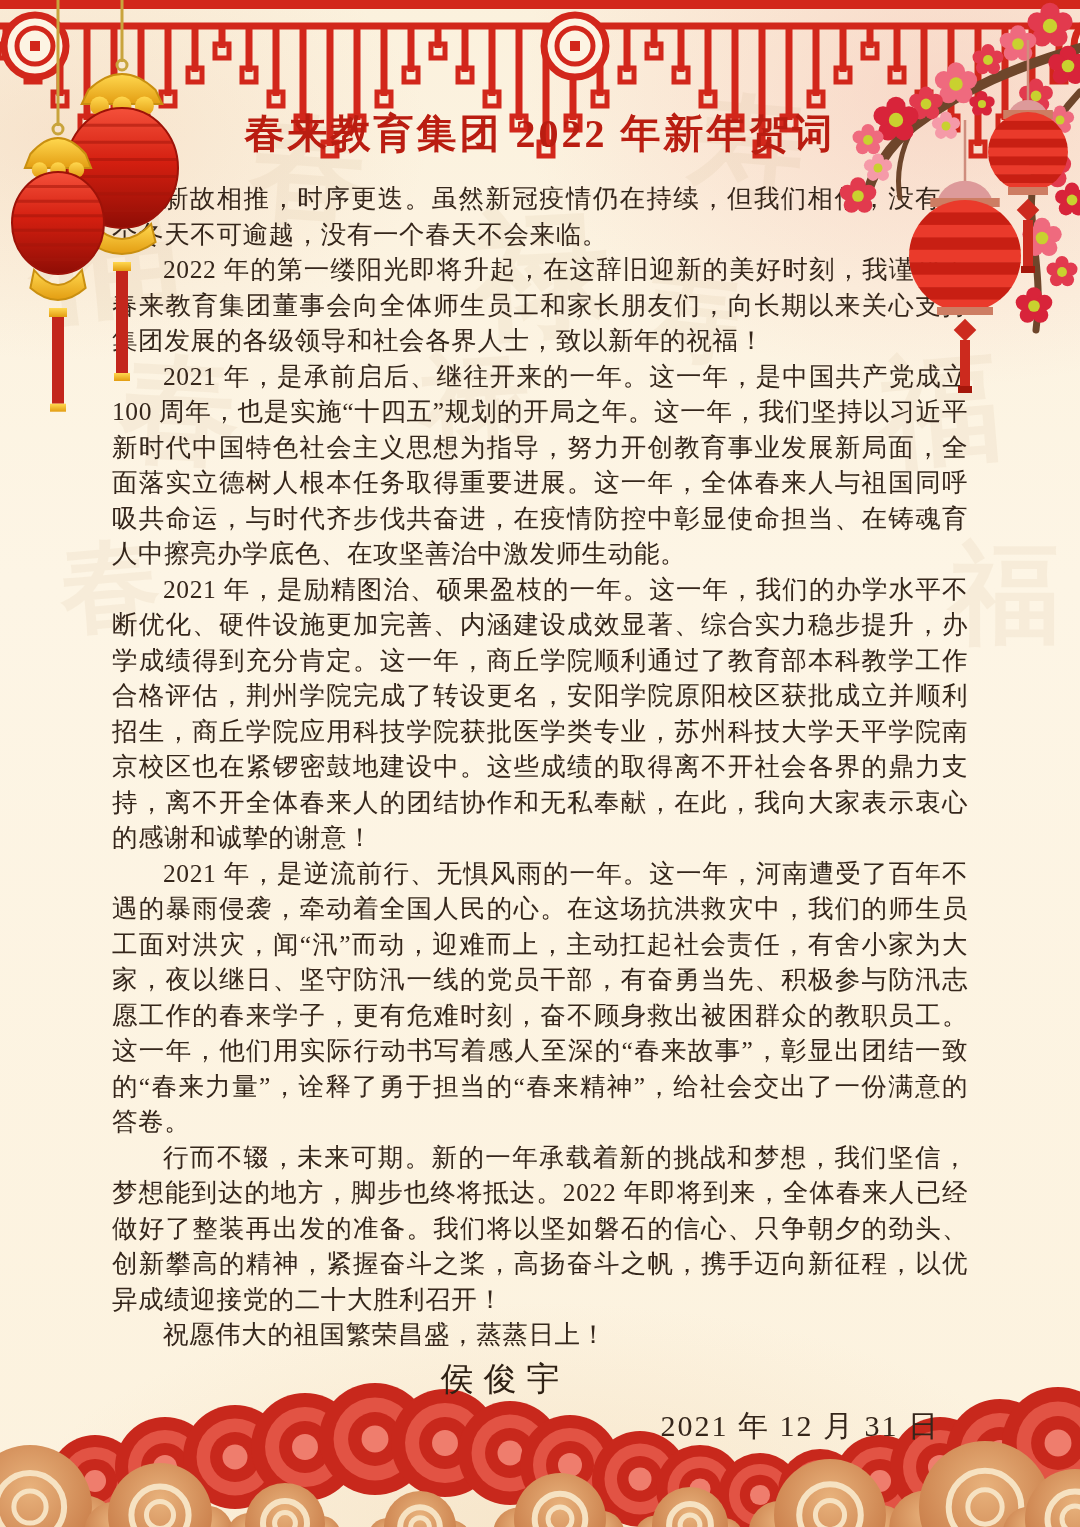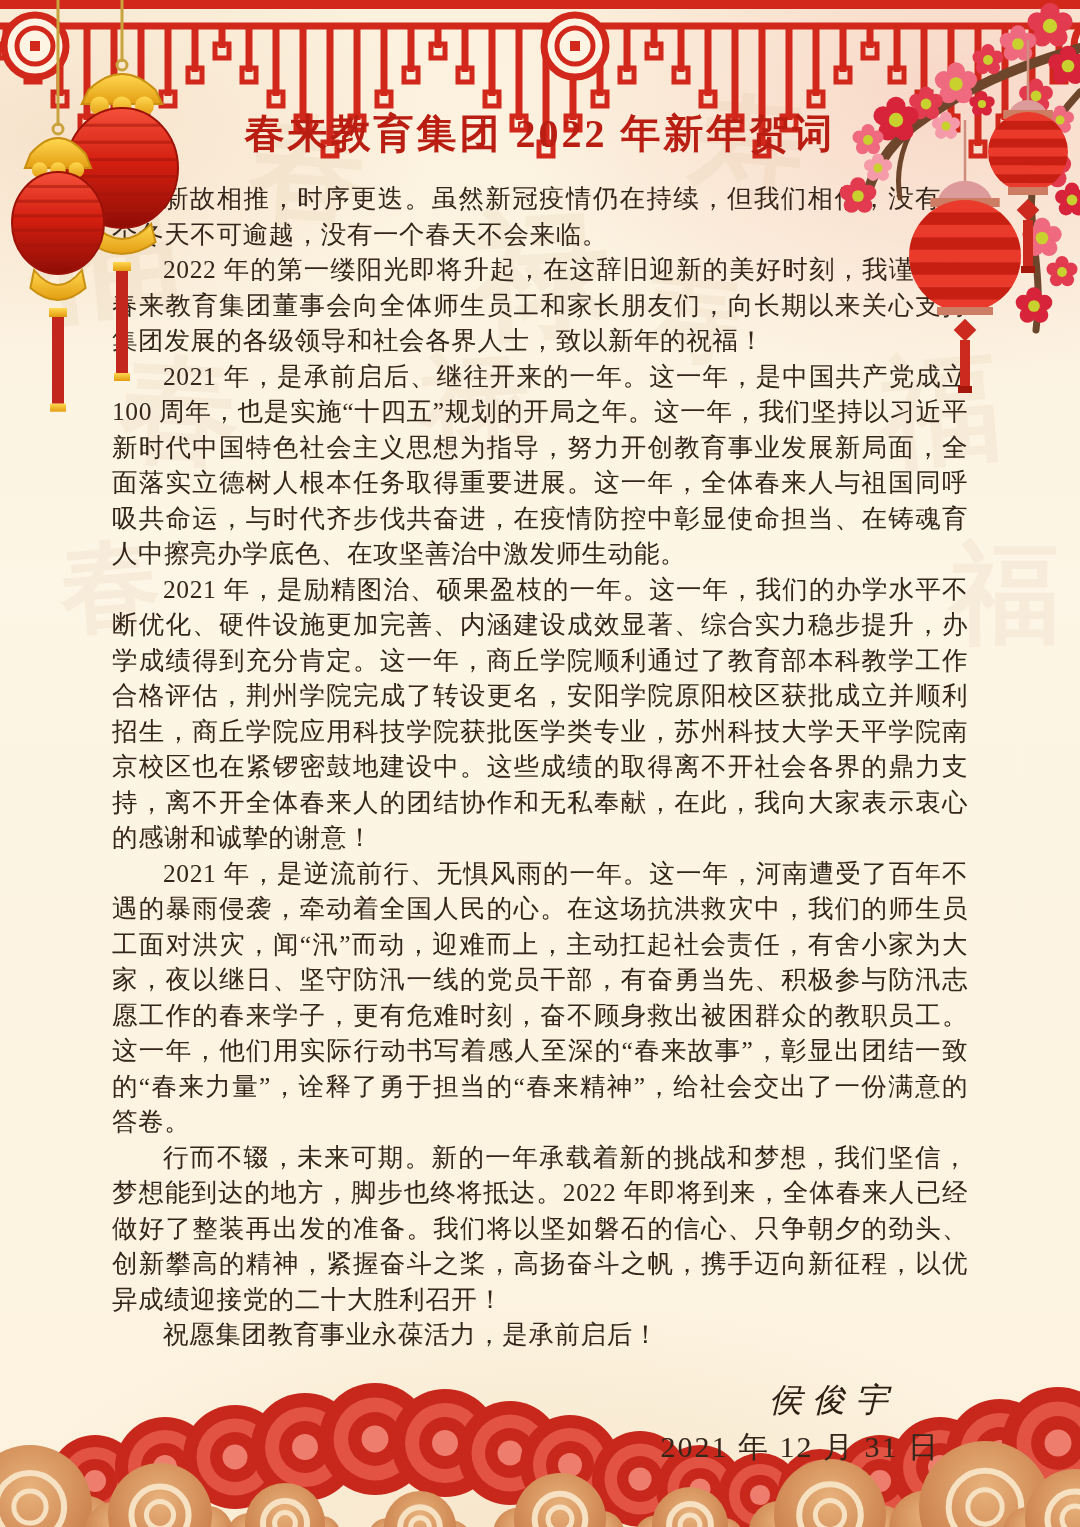--- a/index.html
+++ b/index.html
@@ -22,22 +22,22 @@
   .title{
     text-align:center;font-size:40px;font-weight:bold;color:#ba1d11;
     letter-spacing:3px;margin:10px 0 20px 0;font-family:"Liberation Serif",serif;
   }
   .body{
     font-size:25.5px;line-height:35.5px;text-align:justify;text-indent:2em;
     margin:0;letter-spacing:0.6px;color:#35261b;
   }
   .wish{text-align:left;}
   .signature{
-    text-align:right;padding-right:70px;font-size:33px;margin-top:25px;
-    font-style:italic;letter-spacing:10px;color:#2e2014;font-family:"DejaVu Serif",serif;
+    text-align:center;padding-right:70px;font-size:33px;margin-top:4px;
+    letter-spacing:10px;color:#2e2014;font-family:"DejaVu Serif",serif;
   }
   .date{
     text-align:right;padding-right:28px;font-size:30px;margin-top:4px;
     letter-spacing:2px;color:#35261b;
   }
 </style>
 </head>
 <body>
 
 <div class="page">
@@ -372,21 +372,21 @@
     </svg>
 
   <div class="content">
     <h1 class="title">春来教育集团 2022 年新年贺词</h1>
     <p class="body">新故相推，时序更迭。虽然新冠疫情仍在持续，但我们相信，没有一个冬天不可逾越，没有一个春天不会来临。</p>
     <p class="body">2022 年的第一缕阳光即将升起，在这辞旧迎新的美好时刻，我谨代表春来教育集团董事会向全体师生员工和家长朋友们，向长期以来关心支持集团发展的各级领导和社会各界人士，致以新年的祝福！</p>
     <p class="body">2021 年，是承前启后、继往开来的一年。这一年，是中国共产党成立 100 周年，也是实施“十四五”规划的开局之年。这一年，我们坚持以习近平新时代中国特色社会主义思想为指导，努力开创教育事业发展新局面，全面落实立德树人根本任务取得重要进展。这一年，全体春来人与祖国同呼吸共命运，与时代齐步伐共奋进，在疫情防控中彰显使命担当、在铸魂育人中擦亮办学底色、在攻坚善治中激发师生动能。</p>
     <p class="body">2021 年，是励精图治、硕果盈枝的一年。这一年，我们的办学水平不断优化、硬件设施更加完善、内涵建设成效显著、综合实力稳步提升，办学成绩得到充分肯定。这一年，商丘学院顺利通过了教育部本科教学工作合格评估，荆州学院完成了转设更名，安阳学院原阳校区获批成立并顺利招生，商丘学院应用科技学院获批医学类专业，苏州科技大学天平学院南京校区也在紧锣密鼓地建设中。这些成绩的取得离不开社会各界的鼎力支持，离不开全体春来人的团结协作和无私奉献，在此，我向大家表示衷心的感谢和诚挚的谢意！</p>
     <p class="body">2021 年，是逆流前行、无惧风雨的一年。这一年，河南遭受了百年不遇的暴雨侵袭，牵动着全国人民的心。在这场抗洪救灾中，我们的师生员工面对洪灾，闻“汛”而动，迎难而上，主动扛起社会责任，有舍小家为大家，夜以继日、坚守防汛一线的党员干部，有奋勇当先、积极参与防汛志愿工作的春来学子，更有危难时刻，奋不顾身救出被困群众的教职员工。这一年，他们用实际行动书写着感人至深的“春来故事”，彰显出团结一致的“春来力量”，诠释了勇于担当的“春来精神”，给社会交出了一份满意的答卷。</p>
     <p class="body">行而不辍，未来可期。新的一年承载着新的挑战和梦想，我们坚信，梦想能到达的地方，脚步也终将抵达。2022 年即将到来，全体春来人已经做好了整装再出发的准备。我们将以坚如磐石的信心、只争朝夕的劲头、创新攀高的精神，紧握奋斗之桨，高扬奋斗之帆，携手迈向新征程，以优异成绩迎接党的二十大胜利召开！</p>
-    <p class="body wish">祝愿集团教育事业永葆活力，是承前启后！</p>
+    <p class="body wish">祝愿伟大的祖国繁荣昌盛，蒸蒸日上！</p>
     <div class="signature">侯俊宇</div>
     <div class="date">2021 年 12 月 31 日</div>
   </div>
 
   <svg id="clouds-svg" width="1080" height="170">
       <defs>
         <radialGradient id="tGrad" cx="50%" cy="35%" r="75%">
           <stop offset="0%" stop-color="#e8b27c"></stop>
           <stop offset="100%" stop-color="#c2713d"></stop>
         </radialGradient>

